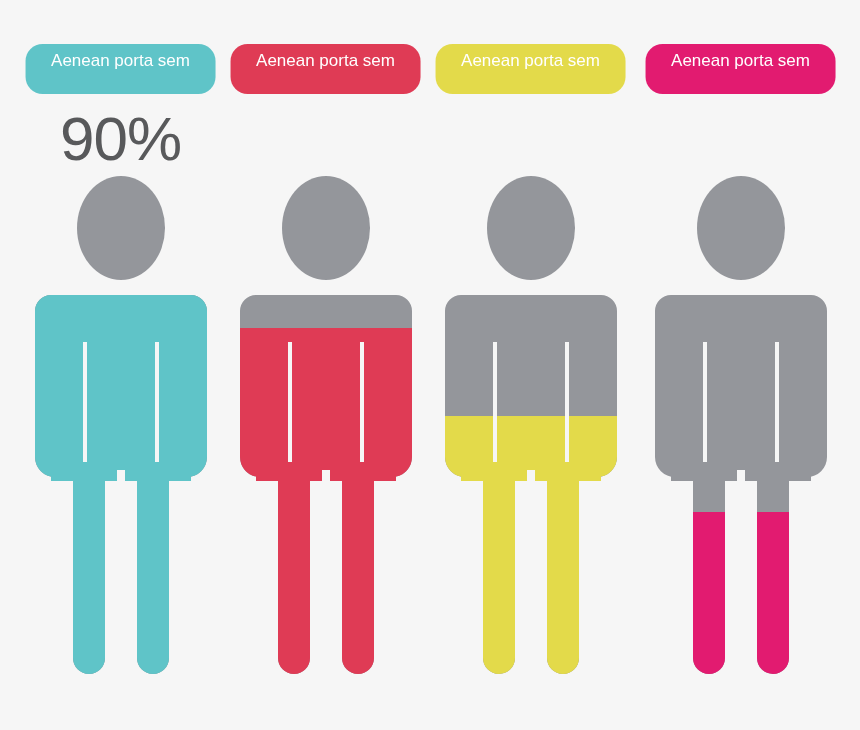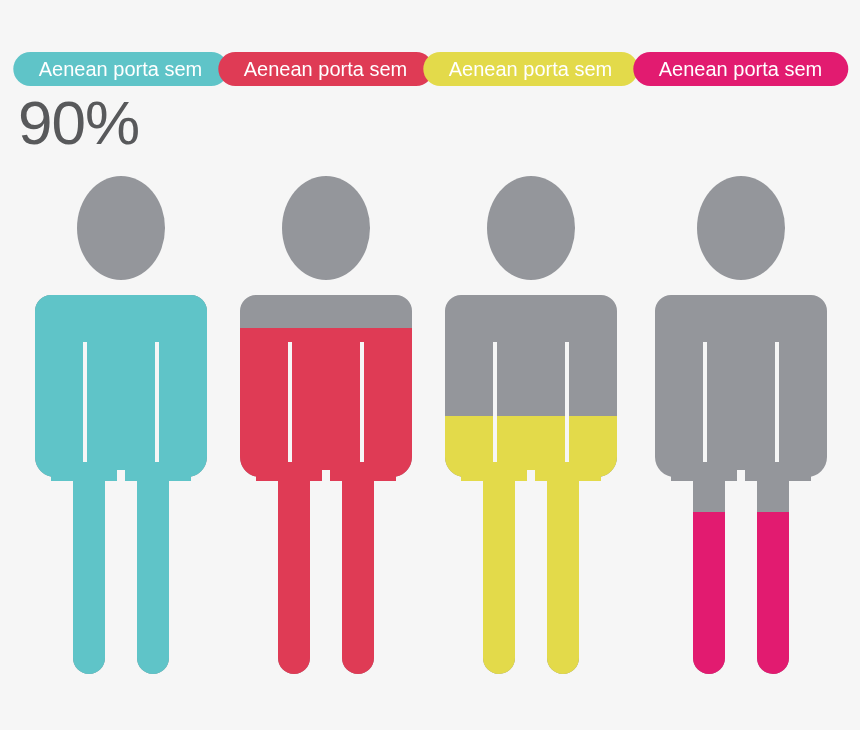--- a/index.html
+++ b/index.html
@@ -25,40 +25,40 @@
     width: 205px;
     height: 730px;
   }
   .col-0 { left: 18px; }
   .col-1 { left: 223px; }
   .col-2 { left: 428px; }
   .col-3 { left: 638px; }
 
   .pill {
     position: absolute;
-    top: 52px;
+    top: 44px;
     left: 50%;
     transform: translateX(-50%);
-    height: 34px;
+    height: 50px;
     line-height: 34px;
     padding: 0 26px;
     border-radius: 17px;
     color: #FFFFFF;
-    font-size: 20px;
+    font-size: 17px;
     white-space: nowrap;
     text-align: center;
     box-sizing: border-box;
   }
 
   .percent {
     position: absolute;
-    top: 88px;
+    top: 104px;
     left: 0;
     width: 100%;
-    text-align: left;
+    text-align: center;
     font-size: 62px;
     line-height: 70px;
     color: #58595B;
     font-weight: 300;
     letter-spacing: -1px;
   }
 
   .figure {
     position: absolute;
     top: 170px;

